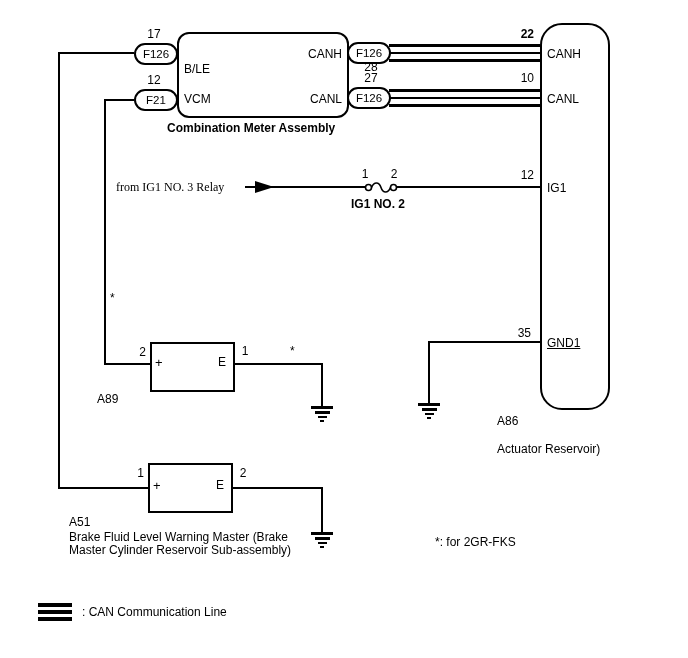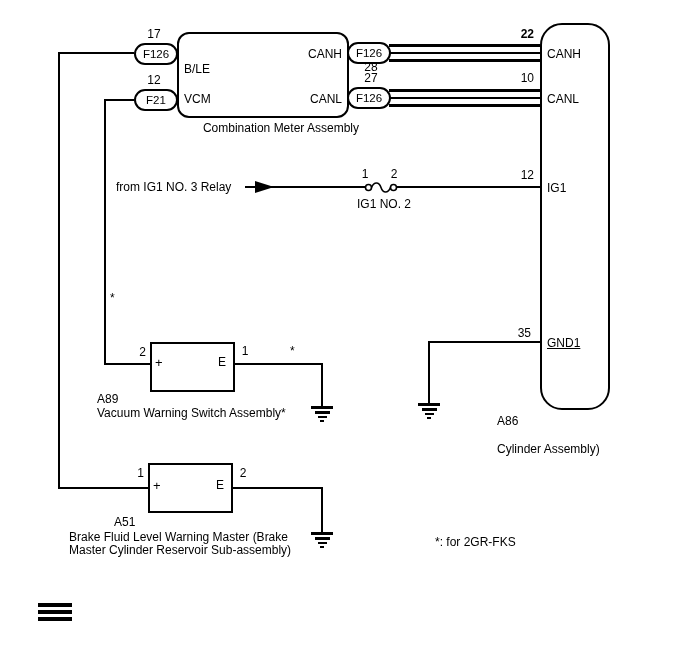--- a/index.html
+++ b/index.html
@@ -4,21 +4,21 @@
 <style>
   html,body{margin:0;padding:0;background:#fff;}
   .canvas{
     position:relative;width:688px;height:658px;background:#ffffff;
     font-family:"Liberation Sans","DejaVu Sans",sans-serif;
     color:#000;overflow:hidden;
   }
   .txt{position:absolute;font-size:12px;line-height:14px;white-space:nowrap;}
   .pin{position:absolute;font-size:12px;line-height:14px;text-align:center;}
   .right{text-align:right;}
-  .center{text-align:right;}
+  .center{text-align:left;font-weight:bold;}
   .box{position:absolute;border:2px solid #000;background:#fff;box-sizing:border-box;}
   .round{border-radius:12px;}
   .biground{border-radius:22px;}
   .conn{
     position:absolute;height:22px;border:2px solid #000;border-radius:12px;background:#fff;
     box-sizing:border-box;font-size:11.5px;line-height:18px;text-align:center;z-index:3;
   }
   .wire{position:absolute;background:#000;}
   .gbar{position:absolute;background:#000;}
   .fuse-svg{position:absolute;z-index:3;}
@@ -105,52 +105,52 @@
   <div class="box biground" style="left:540px;top:23px;width:70px;height:387px;z-index:2;"></div>
   <div class="pin right" style="left:506px;top:27px;width:28px;font-weight:bold;">22</div>
   <div class="txt" style="left:547px;top:47px;z-index:4;">CANH</div>
   <div class="pin right" style="left:506px;top:71px;width:28px;">10</div>
   <div class="txt" style="left:547px;top:92px;z-index:4;">CANL</div>
   <div class="pin right" style="left:506px;top:168px;width:28px;">12</div>
   <div class="txt" style="left:547px;top:181px;z-index:4;">IG1</div>
   <div class="pin right" style="left:503px;top:326px;width:28px;">35</div>
   <div class="txt" style="left:547px;top:336px;z-index:4;text-decoration:underline;">GND1</div>
   <div class="txt" style="left:497px;top:414px;">A86</div>
-  <div class="txt" style="left:497px;top:442px;">Cylinder Assembly)</div>
+  <div class="txt" style="left:497px;top:442px;">Actuator Reservoir)</div>
 
-  <div class="txt" style="left:116px;top:180px;">from IG1 NO. 3 Relay</div>
+  <div class="txt" style="left:116px;top:180px;font-family:Liberation Serif, serif;">from IG1 NO. 3 Relay</div>
   <div class="pin" style="left:358px;top:167px;width:14px;">1</div>
   <div class="pin" style="left:387px;top:167px;width:14px;">2</div>
   <svg class="fuse-svg" style="left:362px;top:180px;" width="38" height="16" viewBox="0 0 38 16">
     <circle cx="6.5" cy="7.5" r="3" fill="#fff" stroke="#000" stroke-width="1.6"></circle>
     <circle cx="31.5" cy="7.5" r="3" fill="#fff" stroke="#000" stroke-width="1.6"></circle>
     <path d="M 9.5 7.5 C 12 1.5, 17 1.5, 19 7.5 C 21 13.5, 26 13.5, 28.5 7.5" fill="none" stroke="#000" stroke-width="1.6"></path>
   </svg>
   <div class="txt center" style="left:351px;top:197px;width:60px;">IG1 NO. 2</div>
 
   <div class="txt" style="left:110px;top:291px;">*</div>
   <div class="box" style="left:150px;top:342px;width:85px;height:50px;z-index:2;"></div>
   <div class="pin right" style="left:124px;top:345px;width:22px;">2</div>
   <div class="txt plus" style="left:155px;top:356px;z-index:4;">+</div>
   <div class="txt" style="left:218px;top:355px;z-index:4;">E</div>
   <div class="pin" style="left:238px;top:344px;width:14px;">1</div>
   <div class="txt" style="left:290px;top:344px;">*</div>
   <div class="txt" style="left:97px;top:392px;">A89</div>
-  <div class="txt" style="left:97px;top:406px;">Vacuum Warning Switch Assembly*</div>
 
   <div class="box" style="left:148px;top:463px;width:85px;height:50px;z-index:2;"></div>
   <div class="pin right" style="left:122px;top:466px;width:22px;">1</div>
   <div class="txt plus" style="left:153px;top:479px;z-index:4;">+</div>
   <div class="txt" style="left:216px;top:478px;z-index:4;">E</div>
   <div class="pin" style="left:236px;top:466px;width:14px;">2</div>
-  <div class="txt" style="left:69px;top:515px;margin-left:45px;">A51</div>
+  <div class="txt" style="left:69px;top:515px;">A51</div>
   <div class="txt" style="left:69px;top:530px;">Brake Fluid Level Warning Master (Brake</div>
   <div class="txt" style="left:69px;top:543px;text-align:center;">Master Cylinder Reservoir Sub-assembly)</div>
 
   <div class="txt" style="left:435px;top:535px;text-align:right;">*: for 2GR-FKS</div>
 
   <div>
     <div class="legend-bar" style="left:38px;top:603px;"></div>
     <div class="legend-bar" style="left:38px;top:610px;"></div>
     <div class="legend-bar" style="left:38px;top:617px;"></div>
   </div>
+  <div class="txt" style="left:82px;top:605px;">: CAN Communication Line</div>
 
 </div>
 
 </body></html>

